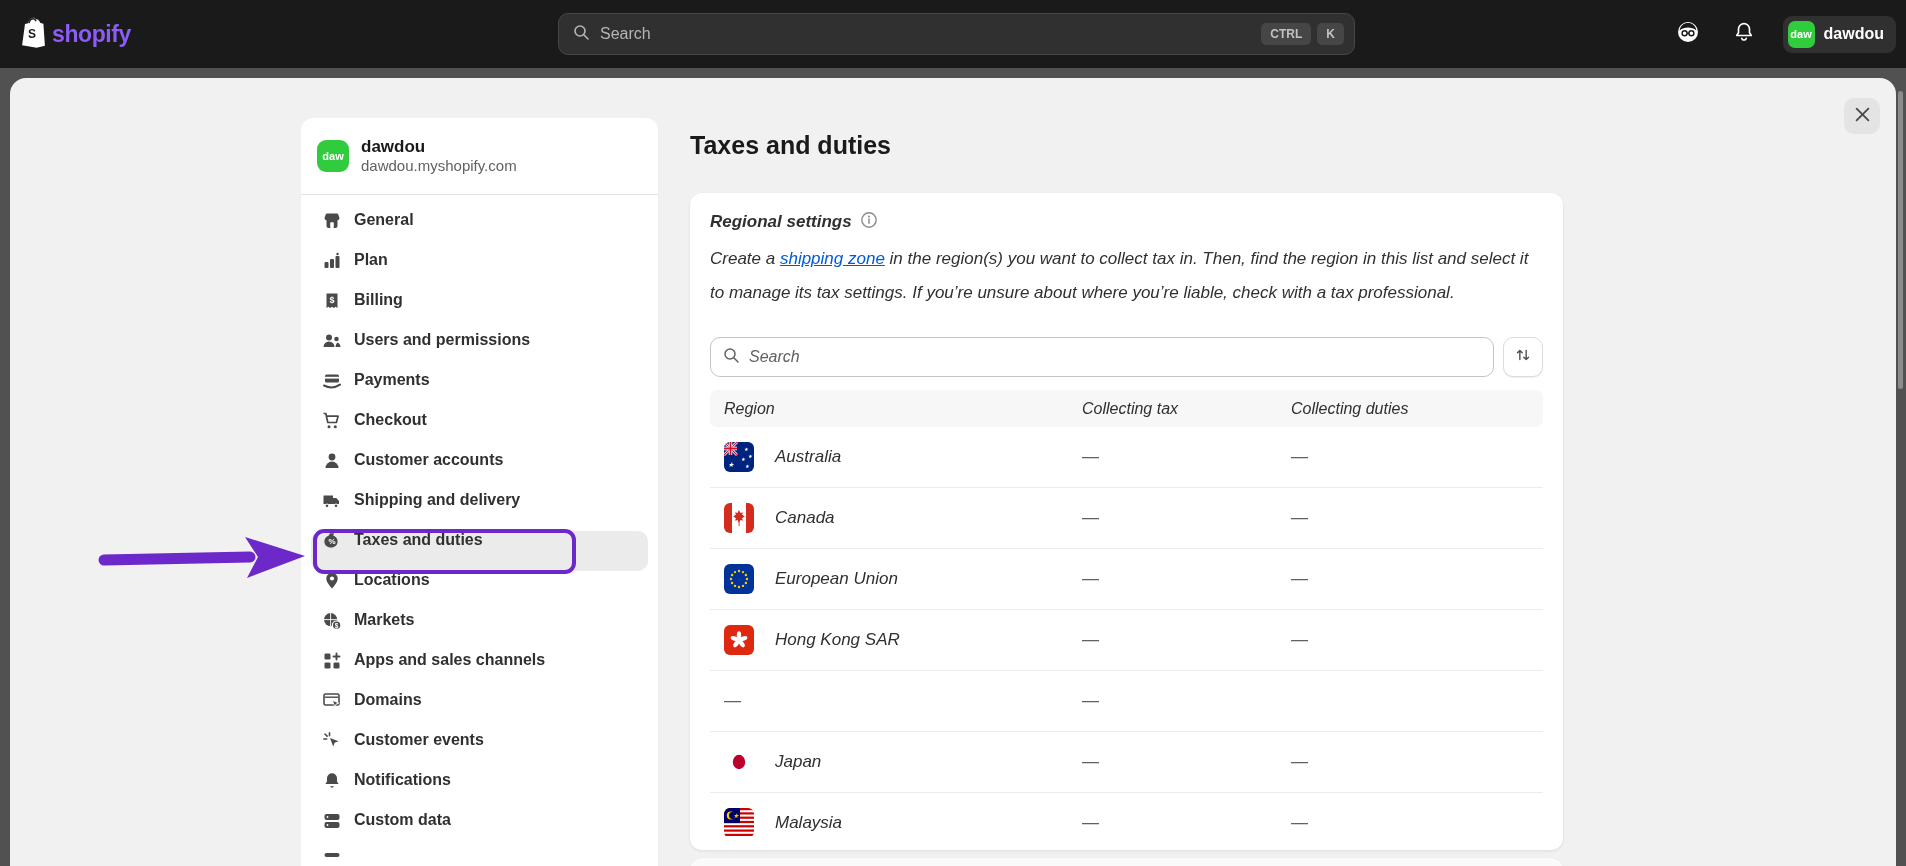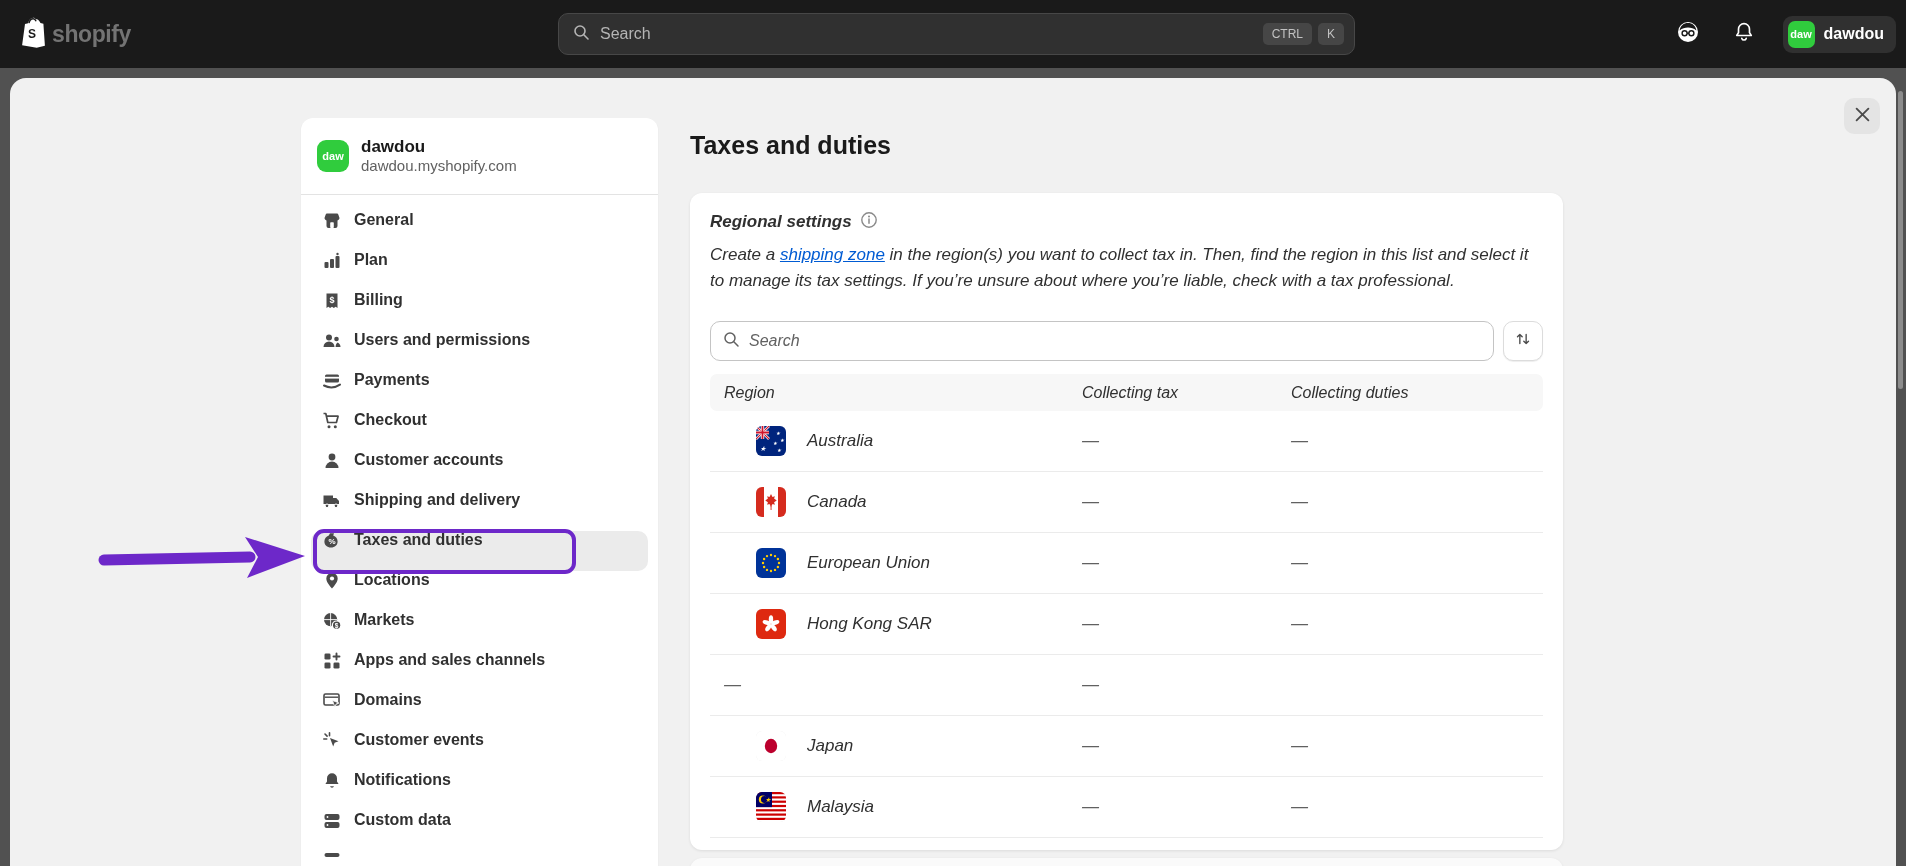--- a/index.html
+++ b/index.html
@@ -3,25 +3,25 @@
 <meta charset="utf-8">
 <style>
   * { margin:0; padding:0; box-sizing:border-box; }
   html,body { width:1906px; height:866px; overflow:hidden; }
   body { font-family:"Liberation Sans", sans-serif; background:#515151; }
   .page { position:relative; width:1906px; height:866px; overflow:hidden; }
 
   
   .topbar { position:absolute; left:0; top:0; width:1906px; height:68px; background:#1a1a1a; z-index:30; }
   .brand { position:absolute; left:18px; top:17px; display:flex; align-items:center; gap:7px; }
-  .brand-word { color:#737373; font-size:23px; font-weight:700; letter-spacing:-0.4px; }
+  .brand-word { color:#8b5cf6; font-size:23px; font-weight:700; letter-spacing:-0.4px; }
   .tb-search { position:absolute; left:558px; top:13px; width:797px; height:42px; background:#303030;
     border:1px solid #474747; border-radius:10px; display:flex; align-items:center; padding:0 10px 0 14px; cursor:text; }
   .tb-search-ph { color:#b5b5b5; font-size:16px; margin-left:10px; flex:1; }
-  .kbd { background:#464646; color:#c2c2c2; font-size:12px; border-radius:5px; padding:4px 9px; margin-left:6px; }
+  .kbd { background:#464646; color:#c2c2c2; font-size:12px; border-radius:5px; padding:4px 9px; margin-left:6px;font-weight:bold; }
   .tb-right { position:absolute; right:10px; top:0; height:68px; display:flex; align-items:center; gap:22px; }
   .tb-iconbtn { width:34px; height:34px; display:flex; align-items:center; justify-content:center; cursor:pointer; border-radius:8px; }
   .user-chip { display:flex; align-items:center; gap:9px; background:#303030; border-radius:9px; padding:5px 12px 5px 5px; cursor:pointer; }
   .avatar-sm { width:27px; height:27px; border-radius:7px; background:#30cc3d; color:#fff; font-size:11px; font-weight:700;
     display:flex; align-items:center; justify-content:center; }
   .user-name { color:#fff; font-size:16px; font-weight:700; }
 
   
   .modal { position:absolute; left:10px; right:10px; top:78px; bottom:0; background:#f1f1f1; border-radius:16px 16px 0 0; z-index:5; }
   .close-btn { position:absolute; left:1844px; top:98px; width:36px; height:36px; background:#e4e4e4; border-radius:10px;
@@ -43,34 +43,34 @@
   .mi svg { flex:0 0 20px; }
 
   
   .page-title { position:absolute; left:690px; top:131px; font-size:25px; font-weight:700; color:#1a1a1a; z-index:6; }
   .card { position:absolute; left:690px; top:193px; width:873px; height:657px; background:#fff; border-radius:12px;
     box-shadow:0 1px 3px rgba(0,0,0,.09); padding:18px 20px 0; z-index:6;font-style:italic; }
   .card-next { position:absolute; left:690px; top:858px; width:873px; height:30px; background:#fafafa; border-radius:12px;
     box-shadow:0 1px 3px rgba(0,0,0,.09); z-index:6; }
   .card-title-row { display:flex; align-items:center; gap:8px; }
   .card-title { font-size:17px; font-weight:700; color:#303030; }
-  .card-desc { margin-top:9px; font-size:17px; line-height:26px; color:#303030; max-width:840px; }
+  .card-desc { margin-top:9px; font-size:17px; line-height:34px; color:#303030; max-width:840px; }
   .link { color:#005bd3; text-decoration:underline; cursor:pointer; }
   .search-row { margin-top:27px; display:flex; gap:9px; }
   .card-search { flex:1; height:40px; border:1px solid #c4c4c4; border-radius:10px; display:flex; align-items:center;
     padding:0 12px; cursor:text; background:#fff; }
   .card-search-ph { color:#616161; font-size:16px; margin-left:9px; }
   .sort-btn { width:40px; height:40px; border:1px solid #dcdcdc; border-radius:10px; background:#fff;
     box-shadow:0 1px 1px rgba(0,0,0,.07); display:flex; align-items:center; justify-content:center; cursor:pointer; }
   .table { margin-top:13px; }
   .thead { height:37px; background:#f7f7f7; border-radius:7px; display:grid; grid-template-columns:358px 209px 1fr;
     align-items:center; padding:0 14px; font-size:16px; font-weight:500; color:#303030; }
   .trow { height:61px; display:grid; grid-template-columns:358px 209px 1fr; align-items:center; padding:0 14px;
     border-bottom:1px solid #ebebeb; cursor:pointer; }
-  .region-cell { display:flex; align-items:center; gap:21px; font-size:17px; color:#303030;margin-left:32px; }
+  .region-cell { display:flex; align-items:center; gap:21px; font-size:17px; color:#303030; }
   .dash { font-size:17px; color:#616161; }
   .flag { width:30px; height:30px; border-radius:6px; overflow:hidden; box-shadow:inset 0 0 0 1px rgba(0,0,0,.09); flex:0 0 30px; }
   .flag svg { display:block; }
 
   
   .anno-rect { position:absolute; left:313px; top:529px; width:263px; height:45px; border:4px solid #6d28c9;
     border-radius:11px; z-index:25; pointer-events:none; }
   .anno-arrow { position:absolute; left:92px; top:531px; z-index:25; pointer-events:none; }
 
   .ic { color:#4a4a4a; }

